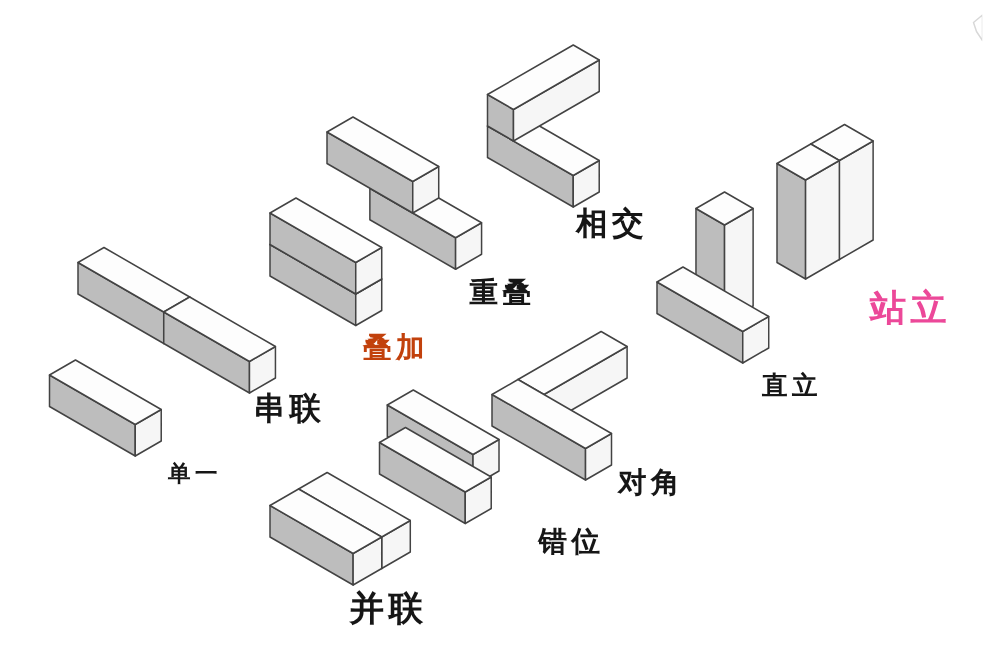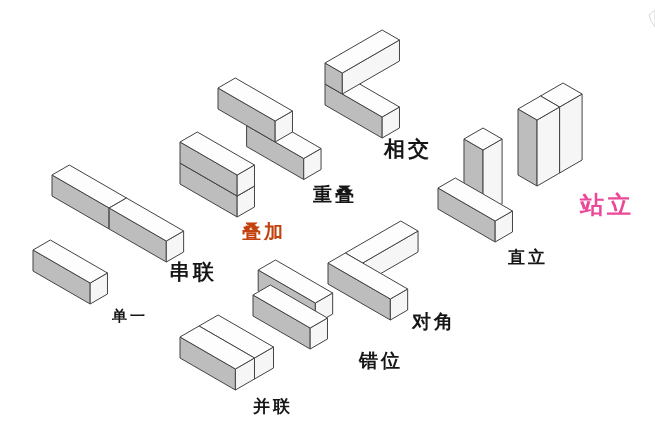--- a/index.html
+++ b/index.html
@@ -109,15 +109,15 @@
   <div id="labels">
       <div class="fig-label" style="left: 130px; top: 316px; color: rgb(22, 22, 22); font-size: 15px;">单一</div>
       <div class="fig-label" style="left: 193px; top: 272px; color: rgb(22, 22, 22); font-size: 21px;">串联</div>
       <div class="fig-label" style="left: 264px; top: 232px; color: #c2410c; font-size: 19px;">叠加</div>
       <div class="fig-label" style="left: 335px; top: 195px; color: rgb(22, 22, 22); font-size: 19px;">重叠</div>
       <div class="fig-label" style="left: 408px; top: 149px; color: rgb(22, 22, 22); font-size: 21px;">相交</div>
       <div class="fig-label" style="left: 607px; top: 205px; color: #ec4899; font-size: 24px;">站立</div>
       <div class="fig-label" style="left: 528px; top: 257px; color: rgb(22, 22, 22); font-size: 17px;">直立</div>
       <div class="fig-label" style="left: 434px; top: 322px; color: rgb(22, 22, 22); font-size: 19px;">对角</div>
       <div class="fig-label" style="left: 347px; top: 361px; color: rgb(22, 22, 22); font-size: 19px; margin-left: 34px;">错位</div>
-      <div class="fig-label" style="left: 273px; top: 406px; color: rgb(22, 22, 22); font-size: 17px;">并联</div>
+      <div class="fig-label" style="left: 259px; top: 406px; color: rgb(22, 22, 22); font-size: 23px;">并联</div>
     </div>
 </div>
 
 </body></html>

